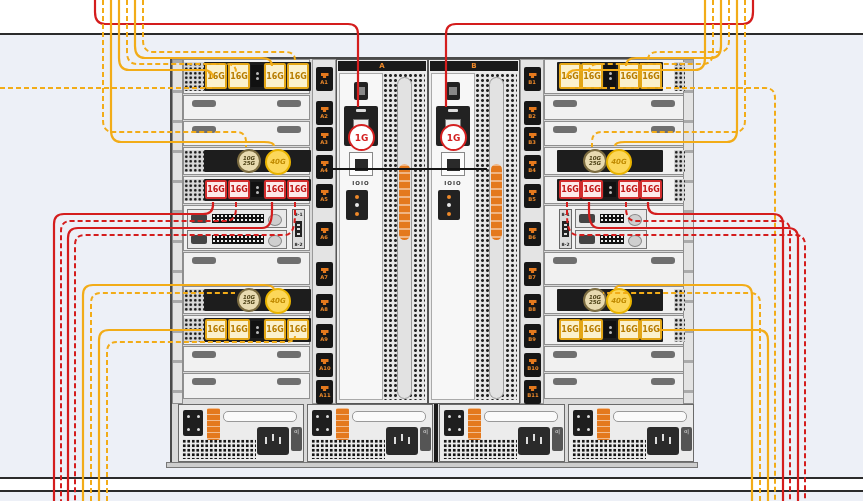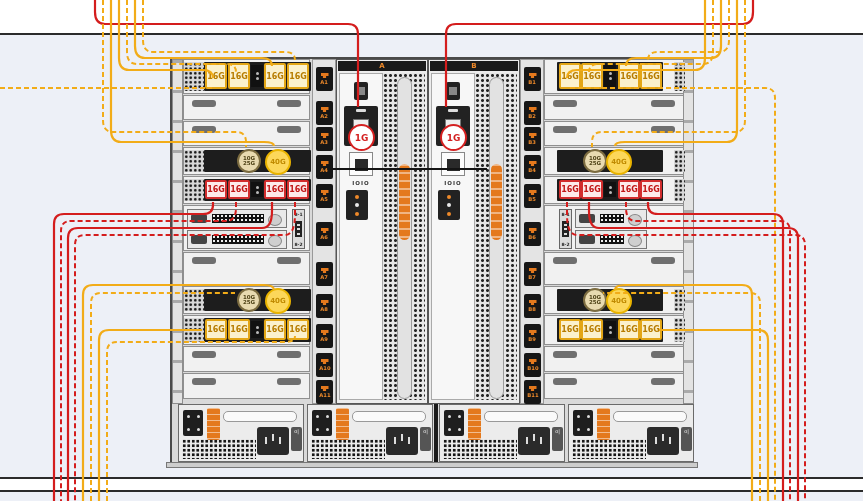--- a/index.html
+++ b/index.html
@@ -18,21 +18,21 @@
   .vent{position:absolute;top:2px;bottom:2px;background:#d8d8d8;
         background-image:radial-gradient(circle,#161616 1.2px,transparent 1.35px);background-size:4.5px 4.5px;}
   .plate{position:absolute;top:2px;bottom:2px;background:#1d1d1d;border-radius:1px;}
   .port{position:absolute;width:22px;box-sizing:border-box;border-radius:2px;
         font-size:8px;font-weight:bold;display:flex;align-items:center;justify-content:center;}
   .port.hl-y{background:#fbf1cd;border:2px solid #e3a616;color:#b77c00;}
   .port.hl-r{background:#fdeaea;border:2px solid #d22d2d;color:#c11616;}
   .midled{position:absolute;width:12px;background:#111;display:flex;flex-direction:column;align-items:center;justify-content:center;gap:2px;}
   .midled i{width:3px;height:3px;border-radius:50%;background:#bbb;}
   .circ{position:absolute;border-radius:50%;display:flex;flex-direction:column;align-items:center;justify-content:center;
-        font-weight:bold;line-height:1;box-sizing:border-box;}
+        font-weight:bold;line-height:1;box-sizing:border-box;font-style:italic;}
   .circ.tan{width:24px;height:24px;background:#e8dab0;border:2px solid #7c6c40;color:#4f4318;font-size:5.5px;}
   .circ.gold{width:26px;height:26px;background:#fcd75a;border:2px solid #eab400;color:#c08a00;font-size:7px;}
   .handle{position:absolute;top:4px;width:24px;height:7px;background:#6f6f6f;border-radius:3px;}
   .bay{position:absolute;height:19px;background:#e9e9e9;border:1px solid #777;box-sizing:border-box;}
   .bay .strip{position:absolute;left:24px;right:22px;top:4px;height:9px;background:#111;
               background-image:radial-gradient(circle,#eee 1px,transparent 1.1px);background-size:4px 4px;}
   .bay .bh{position:absolute;left:3px;top:4px;width:16px;height:9px;background:#444;border-radius:2px;}
   .bay .cap{position:absolute;right:4px;top:4px;width:12px;height:10px;background:#cfcfcf;border-radius:50%;border:1px solid #888;}
   .ind{position:absolute;top:3px;width:13px;height:40px;background:#dcdcdc;border:1px solid #666;box-sizing:border-box;
        display:flex;flex-direction:column;align-items:center;justify-content:space-between;padding:1px 0;}

